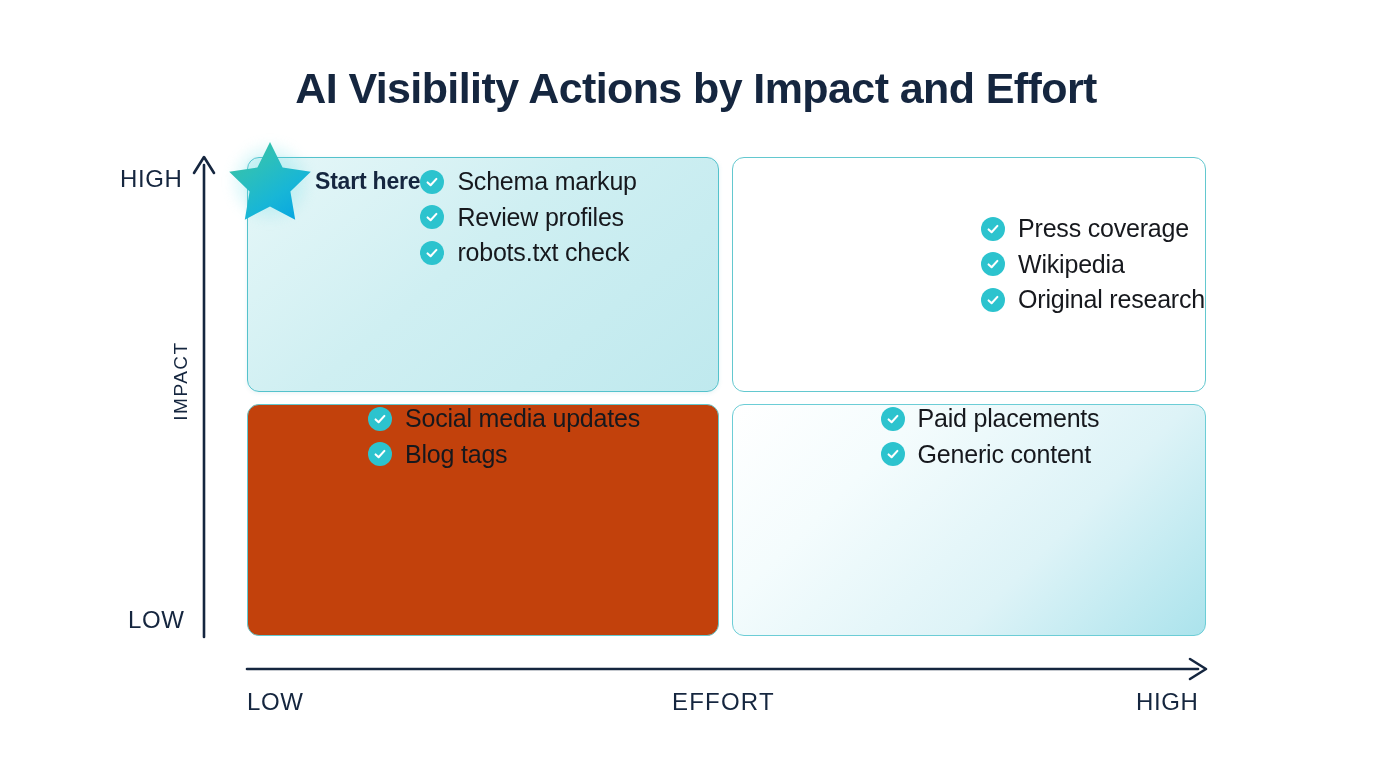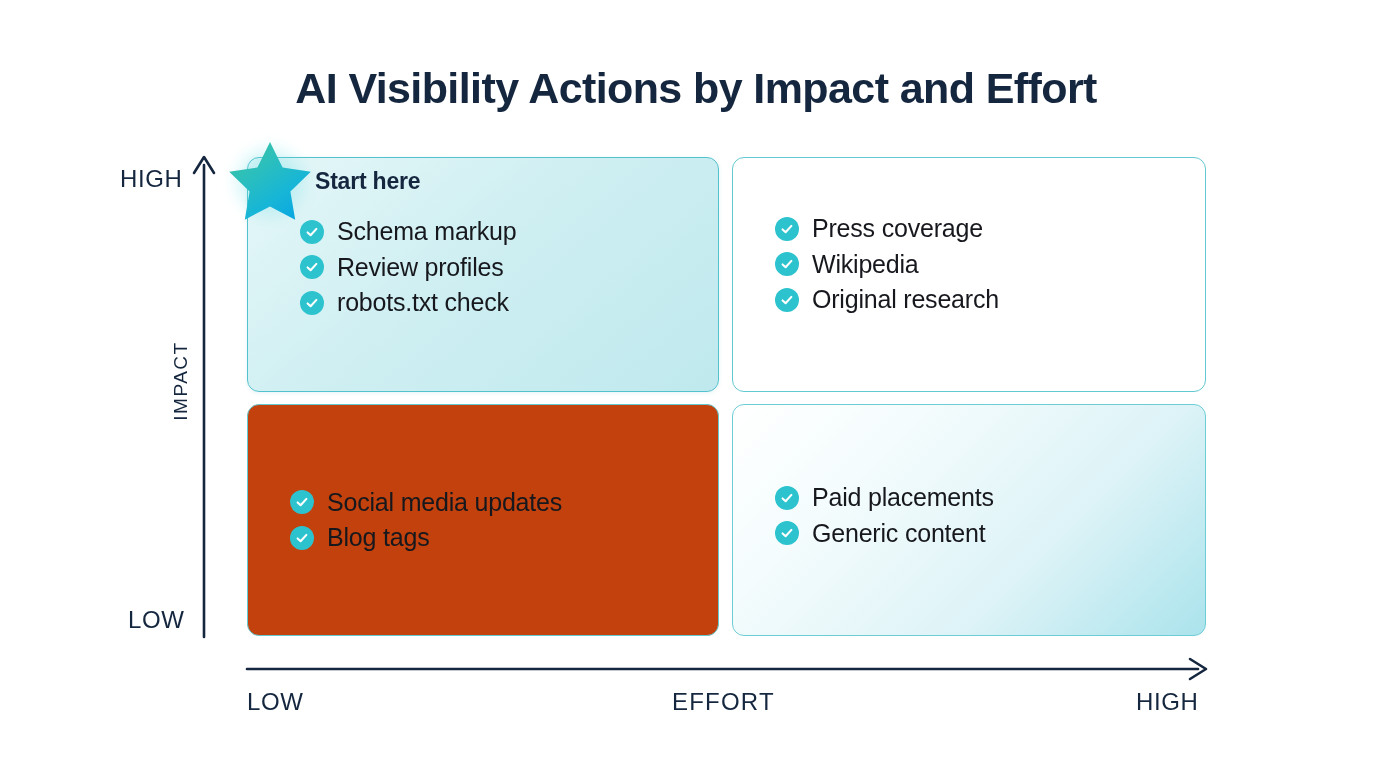--- a/index.html
+++ b/index.html
@@ -135,29 +135,28 @@
     border-color: #6ccdd6;
   }
 
   
   .card-inner {
     position: absolute;
     left: 0; top: 0;
     width: 100%; height: 100%;
     box-sizing: border-box;
     display: flex;
-    flex-direction: column;
     justify-content: center;
   }
   .q-tl .card-inner {
     padding: 0 0 0 52px;
     justify-content: flex-start;
     padding-top: 10px;
   }
-  .q-tr .card-inner { padding: 0 0 0 42px; justify-content: flex-start; padding-top: 57px; }
+  .q-tr .card-inner { padding: 0 0 0 42px; justify-content: flex-end; padding-top: 57px; }
   .q-bl .card-inner { padding: 0 0 0 42px; }
   .q-br .card-inner { padding: 0 0 9px 42px; }
 
   .start-here {
     font-size: 23px;
     font-weight: bold;
     color: #15263f;
     margin: 0 0 23px 15px;
     letter-spacing: -0.2px;
   }

